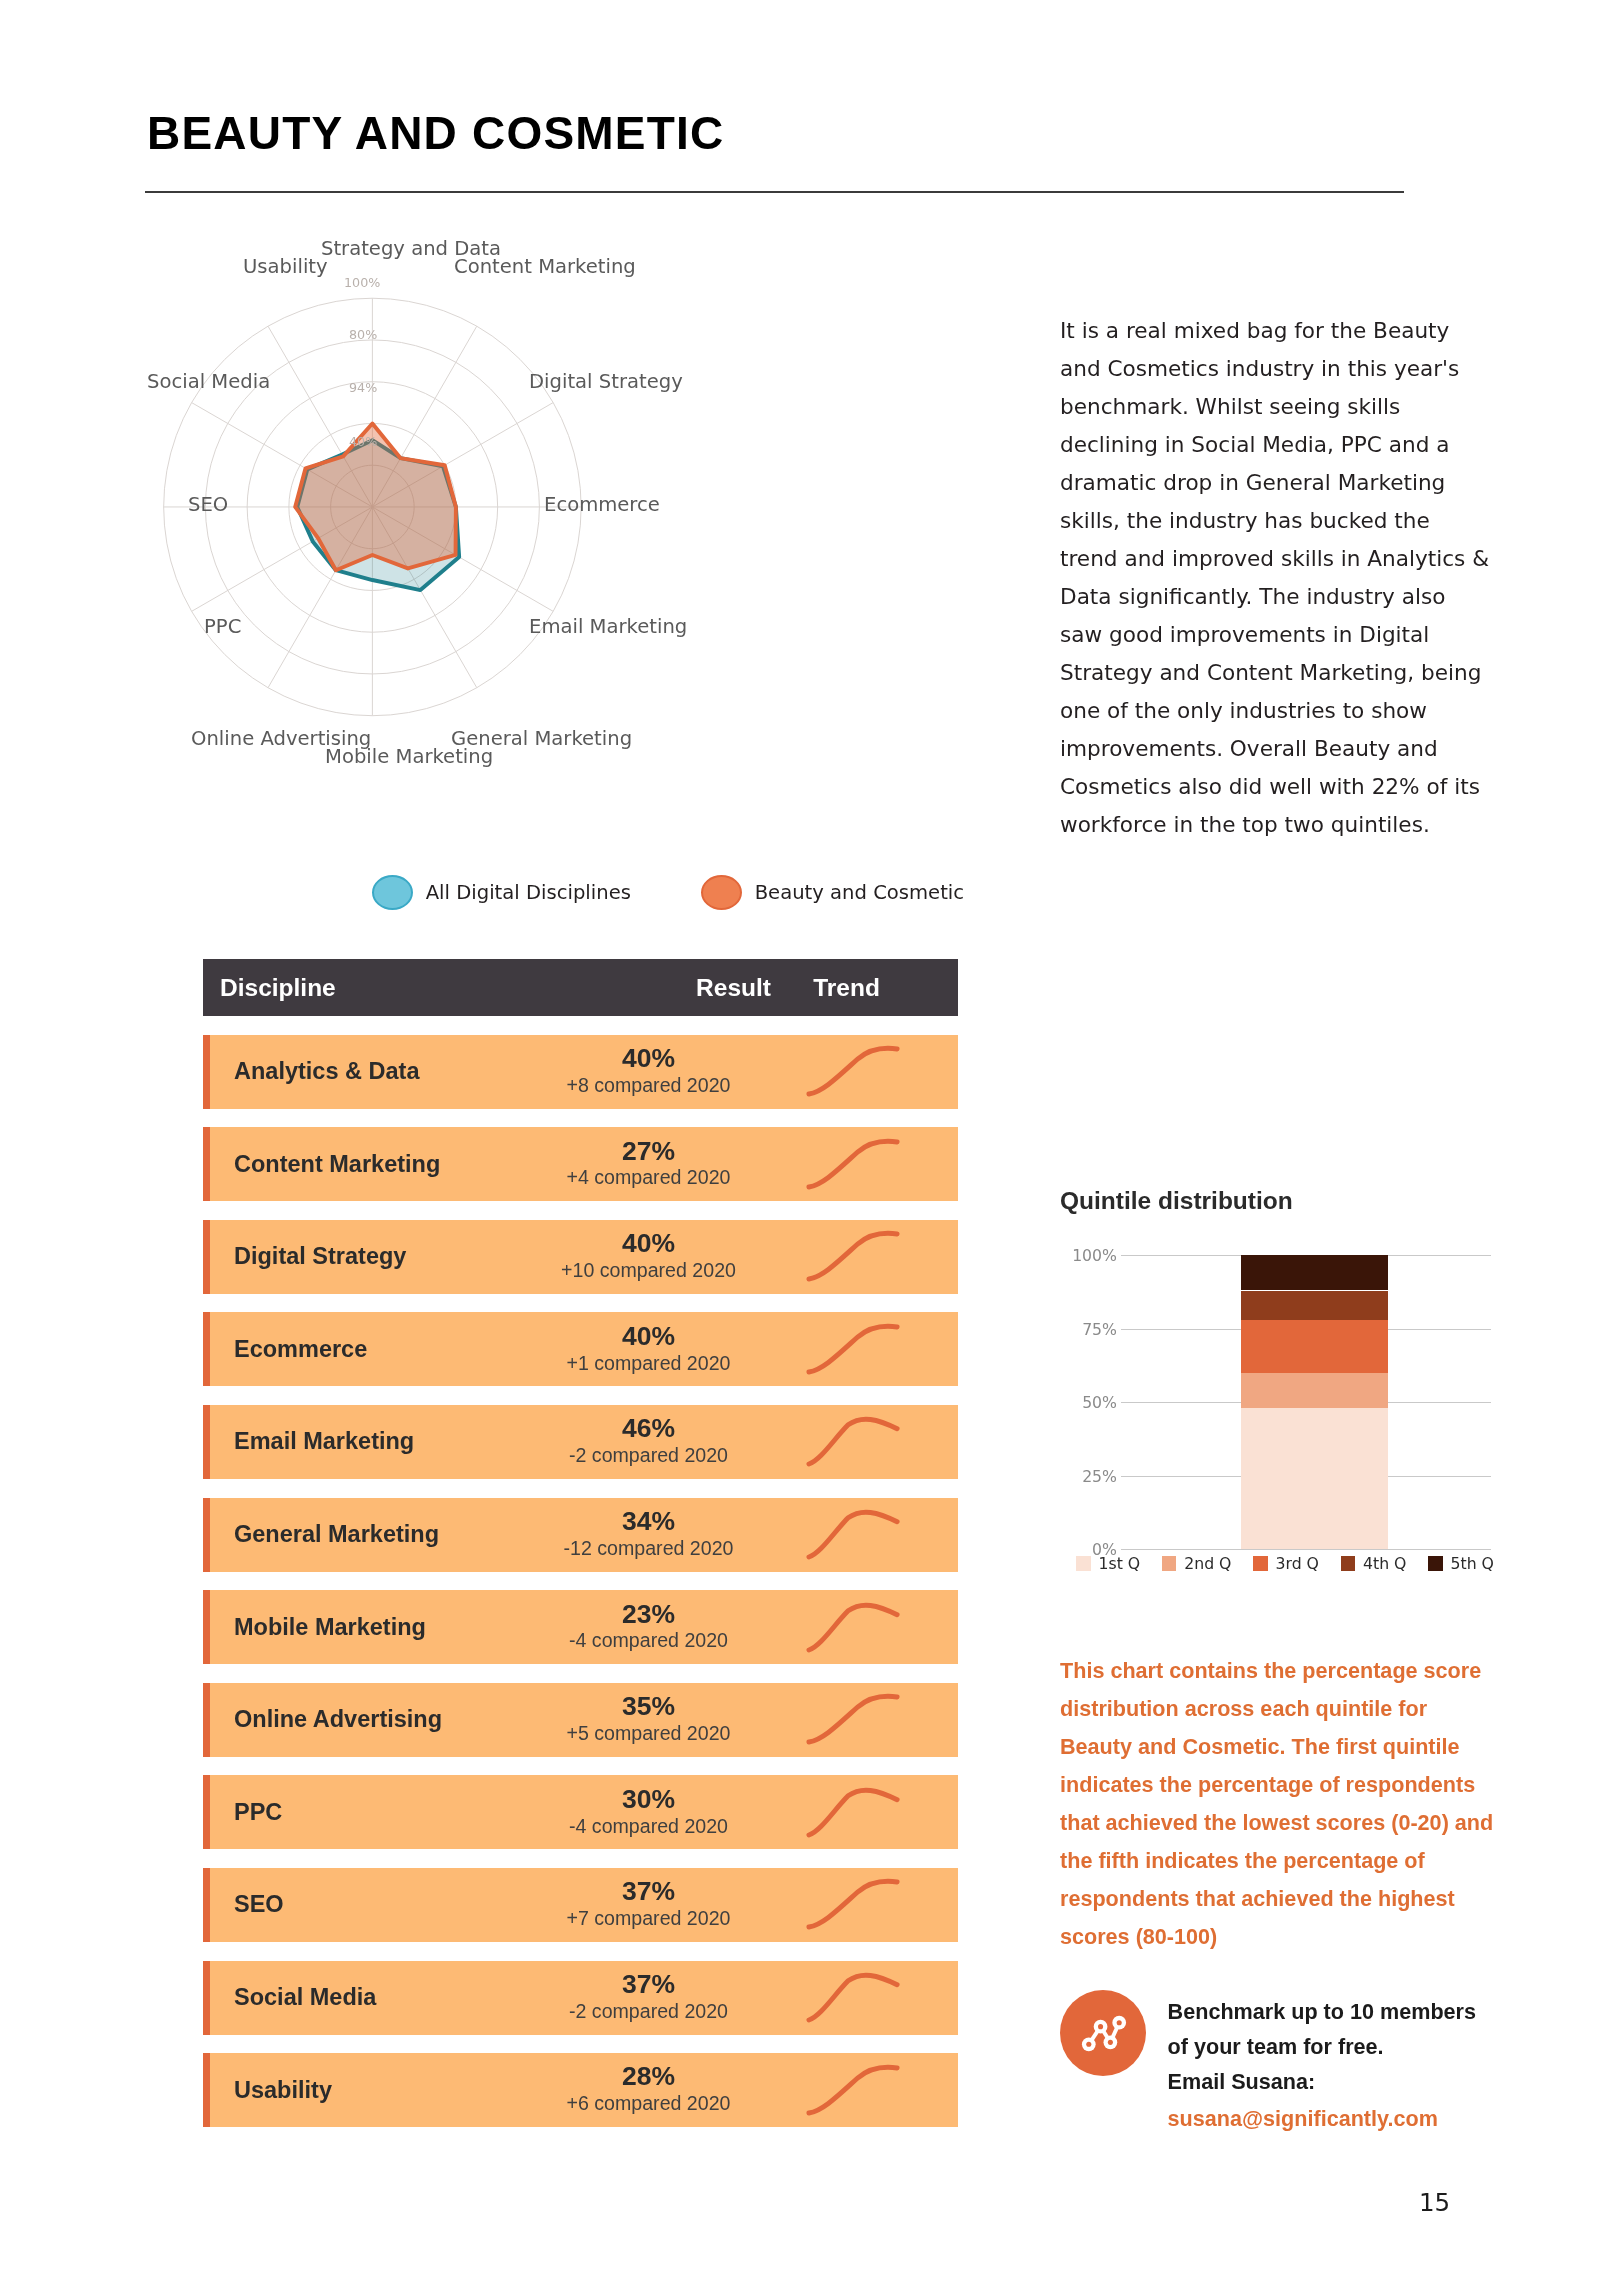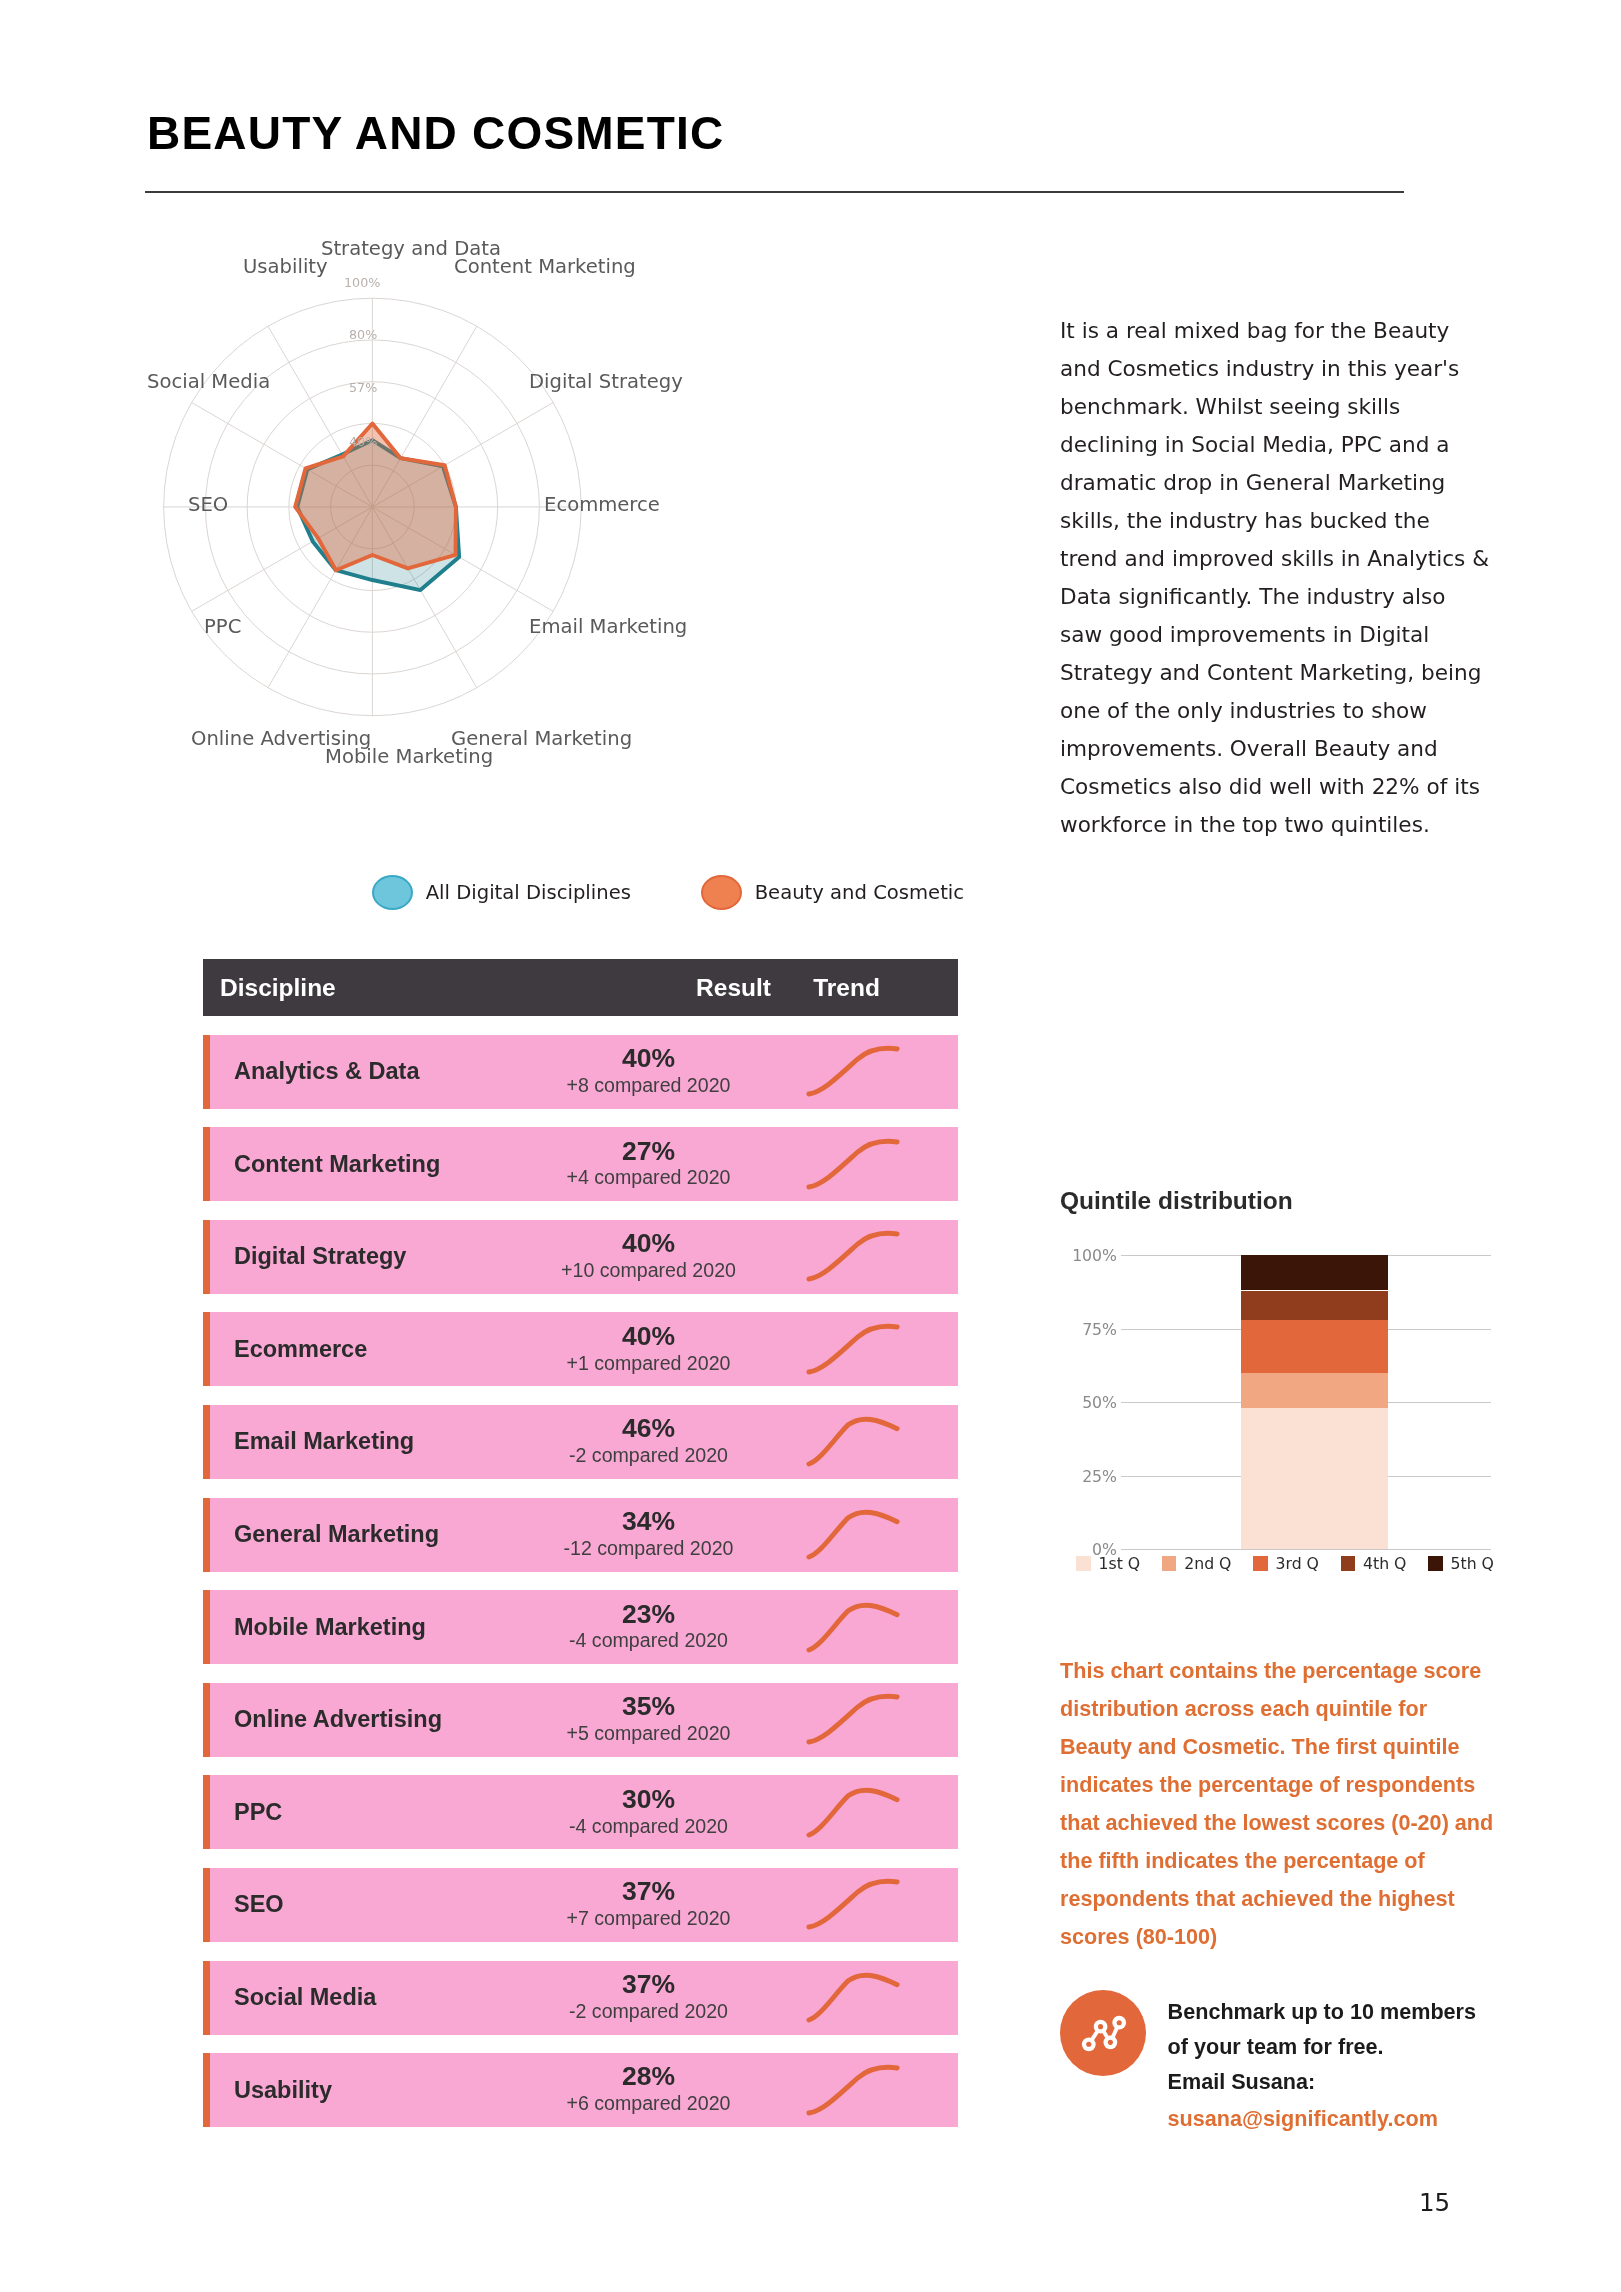--- a/index.html
+++ b/index.html
@@ -60,21 +60,21 @@
     display:flex; align-items:center; height:57px;
     background:#3f3a40; color:#ffffff;
     font-size:24.5px; font-weight:bold;
   }
   #table-header .col-discipline { flex:0 0 323px; padding-left:17px; }
   #table-header .col-result { flex:0 0 245px; text-align:right; }
   #table-header .col-trend { flex:1; text-align:center; padding-right:36px; }
 
   .table-row {
     display:flex; align-items:center; height:74px;
-    background:#f9a8d4; margin-top:18.6px; position:relative;
+    background:#fdba74; margin-top:18.6px; position:relative;
   }
   .table-row::before {
     content:""; position:absolute; left:0; top:0; bottom:0;
     width:6.9px; background:#e2673a;
   }
   .cell-discipline {
     flex:0 0 323px; padding-left:31px;
     font-size:23.5px; font-weight:bold; color:#2b2b2b;
   }
   .cell-result { flex:0 0 245px; text-align:center; }
@@ -168,21 +168,21 @@
   <div class="radar-label" style="left:304px; top:477px;">General Marketing</div>
   <div class="radar-label" style="left:178px; top:495px;">Mobile Marketing</div>
   <div class="radar-label" style="left:44px; top:477px;">Online Advertising</div>
   <div class="radar-label" style="left:57px; top:365px;">PPC</div>
   <div class="radar-label" style="left:41px; top:243px;">SEO</div>
   <div class="radar-label" style="left:0px; top:120px;">Social Media</div>
   <div class="radar-label" style="left:96px; top:4.9px;">Usability</div>
 
   <div class="radar-tick" style="left:197px; top:24.5px;">100%</div>
   <div class="radar-tick" style="left:202px; top:77px;">80%</div>
-  <div class="radar-tick" style="left:202px; top:130px;">57%</div>
+  <div class="radar-tick" style="left:202px; top:130px;">94%</div>
   <div class="radar-tick" style="left:202px; top:184px;">40%</div>
 </div>
 
 <div id="radar-legend">
   <div class="legend-item">
     <span class="legend-dot all"></span>
     <span class="legend-text">All Digital Disciplines</span>
   </div>
   <div class="legend-item">
     <span class="legend-dot ind"></span>

